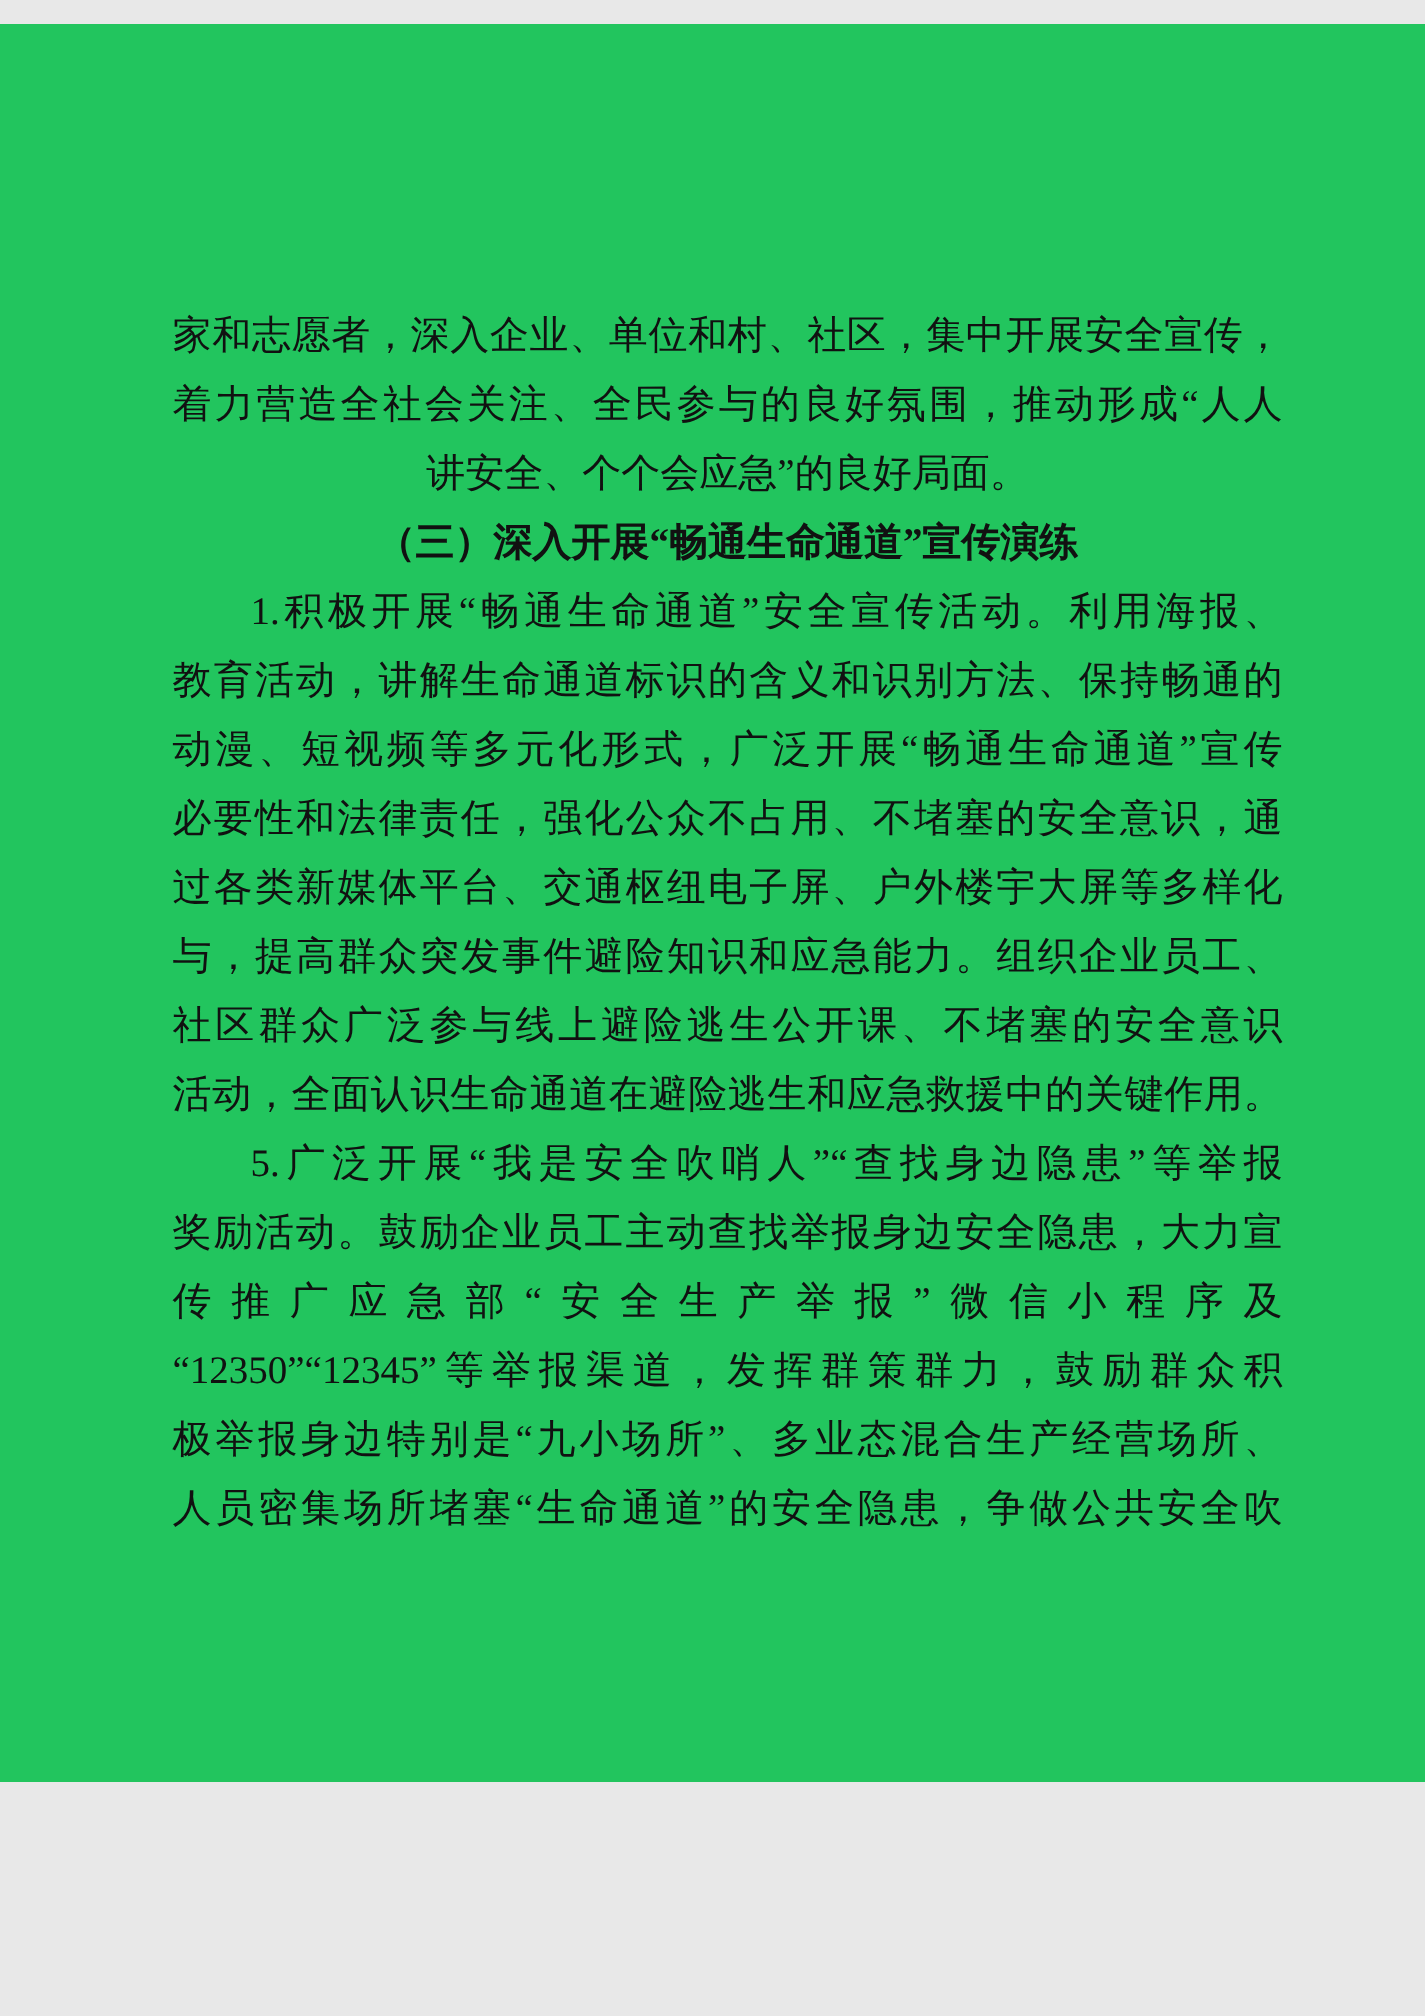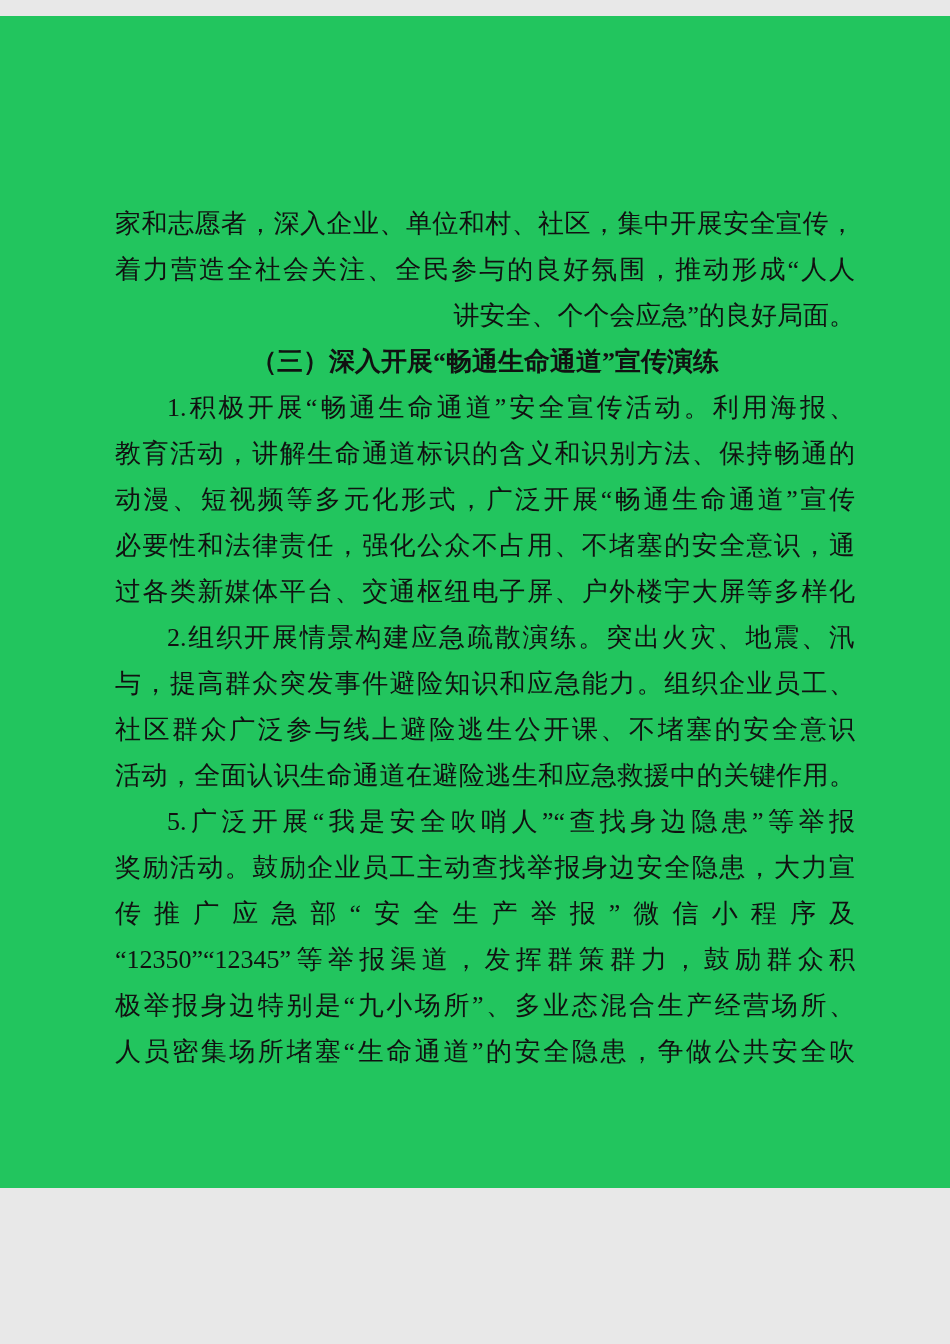--- a/index.html
+++ b/index.html
@@ -18,21 +18,21 @@
     position: absolute;
     left: 115px;
     top: 185px;
     width: 740px;
   }
   .line {
     height: 46px;
     line-height: 46px;
     font-size: 26px;
     white-space: nowrap;
-    text-align: right;
+    text-align: center;
   }
   
   .fill {
     white-space: normal;
     text-align: justify;
     text-align-last: justify;
   }
   .indent { padding-left: 52px; }
   .heading {
     text-align: right;
@@ -57,21 +57,20 @@
   <div class="textblock">
     <div class="line fill">家和志愿者，深入企业、单位和村、社区，集中开展安全宣传，</div>
     <div class="line fill">着力营造全社会关注、全民参与的良好氛围，推动形成“人人</div>
     <div class="line">讲安全、个个会应急”的良好局面。</div>
     <div class="line heading">（三）深入开展“畅通生命通道”宣传演练</div>
     <div class="line fill indent">1.积极开展“畅通生命通道”安全宣传活动。利用海报、</div>
     <div class="line fill">教育活动，讲解生命通道标识的含义和识别方法、保持畅通的</div>
     <div class="line fill">动漫、短视频等多元化形式，广泛开展“畅通生命通道”宣传</div>
     <div class="line fill">必要性和法律责任，强化公众不占用、不堵塞的安全意识，通</div>
     <div class="line fill">过各类新媒体平台、交通枢纽电子屏、户外楼宇大屏等多样化</div>
-    <div class="line fill indent">2.组织开展情景构建应急疏散演练。突出火灾、地震、汛</div>
     <div class="line fill">与，提高群众突发事件避险知识和应急能力。组织企业员工、</div>
     <div class="line fill">社区群众广泛参与线上避险逃生公开课、不堵塞的安全意识</div>
     <div class="line fill">活动，全面认识生命通道在避险逃生和应急救援中的关键作用。</div>
     <div class="line fill indent">5.广泛开展“我是安全吹哨人”“查找身边隐患”等举报</div>
     <div class="line fill">奖励活动。鼓励企业员工主动查找举报身边安全隐患，大力宣</div>
     <div class="line fill">传推广应急部“安全生产举报”微信小程序及</div>
     <div class="line fill">“12350”“12345”等举报渠道，发挥群策群力，鼓励群众积</div>
     <div class="line fill">极举报身边特别是“九小场所”、多业态混合生产经营场所、</div>
     <div class="line fill">人员密集场所堵塞“生命通道”的安全隐患，争做公共安全吹</div>
   </div>

